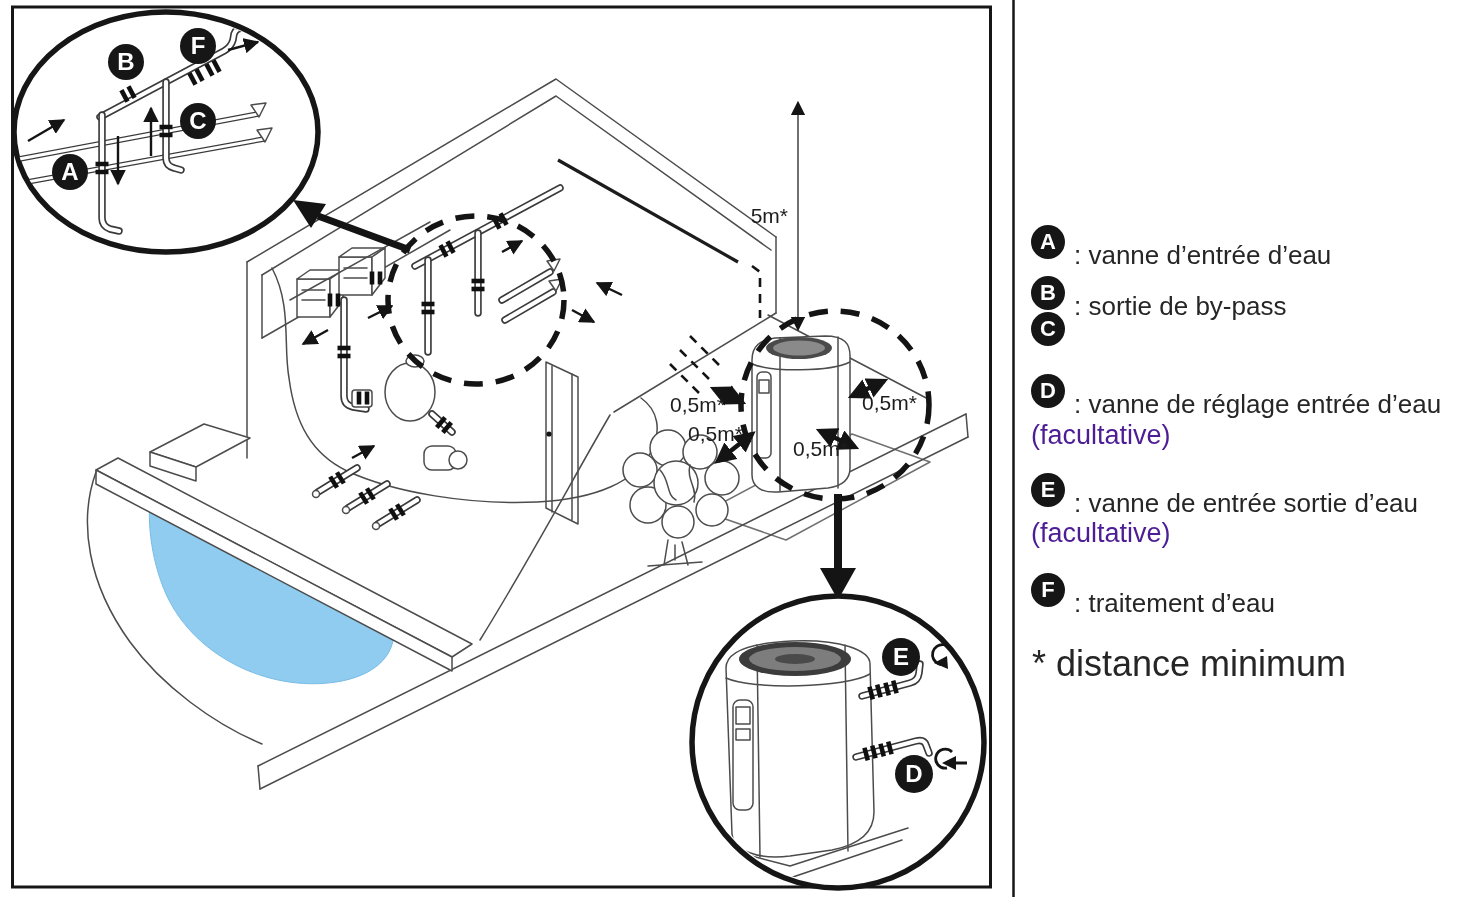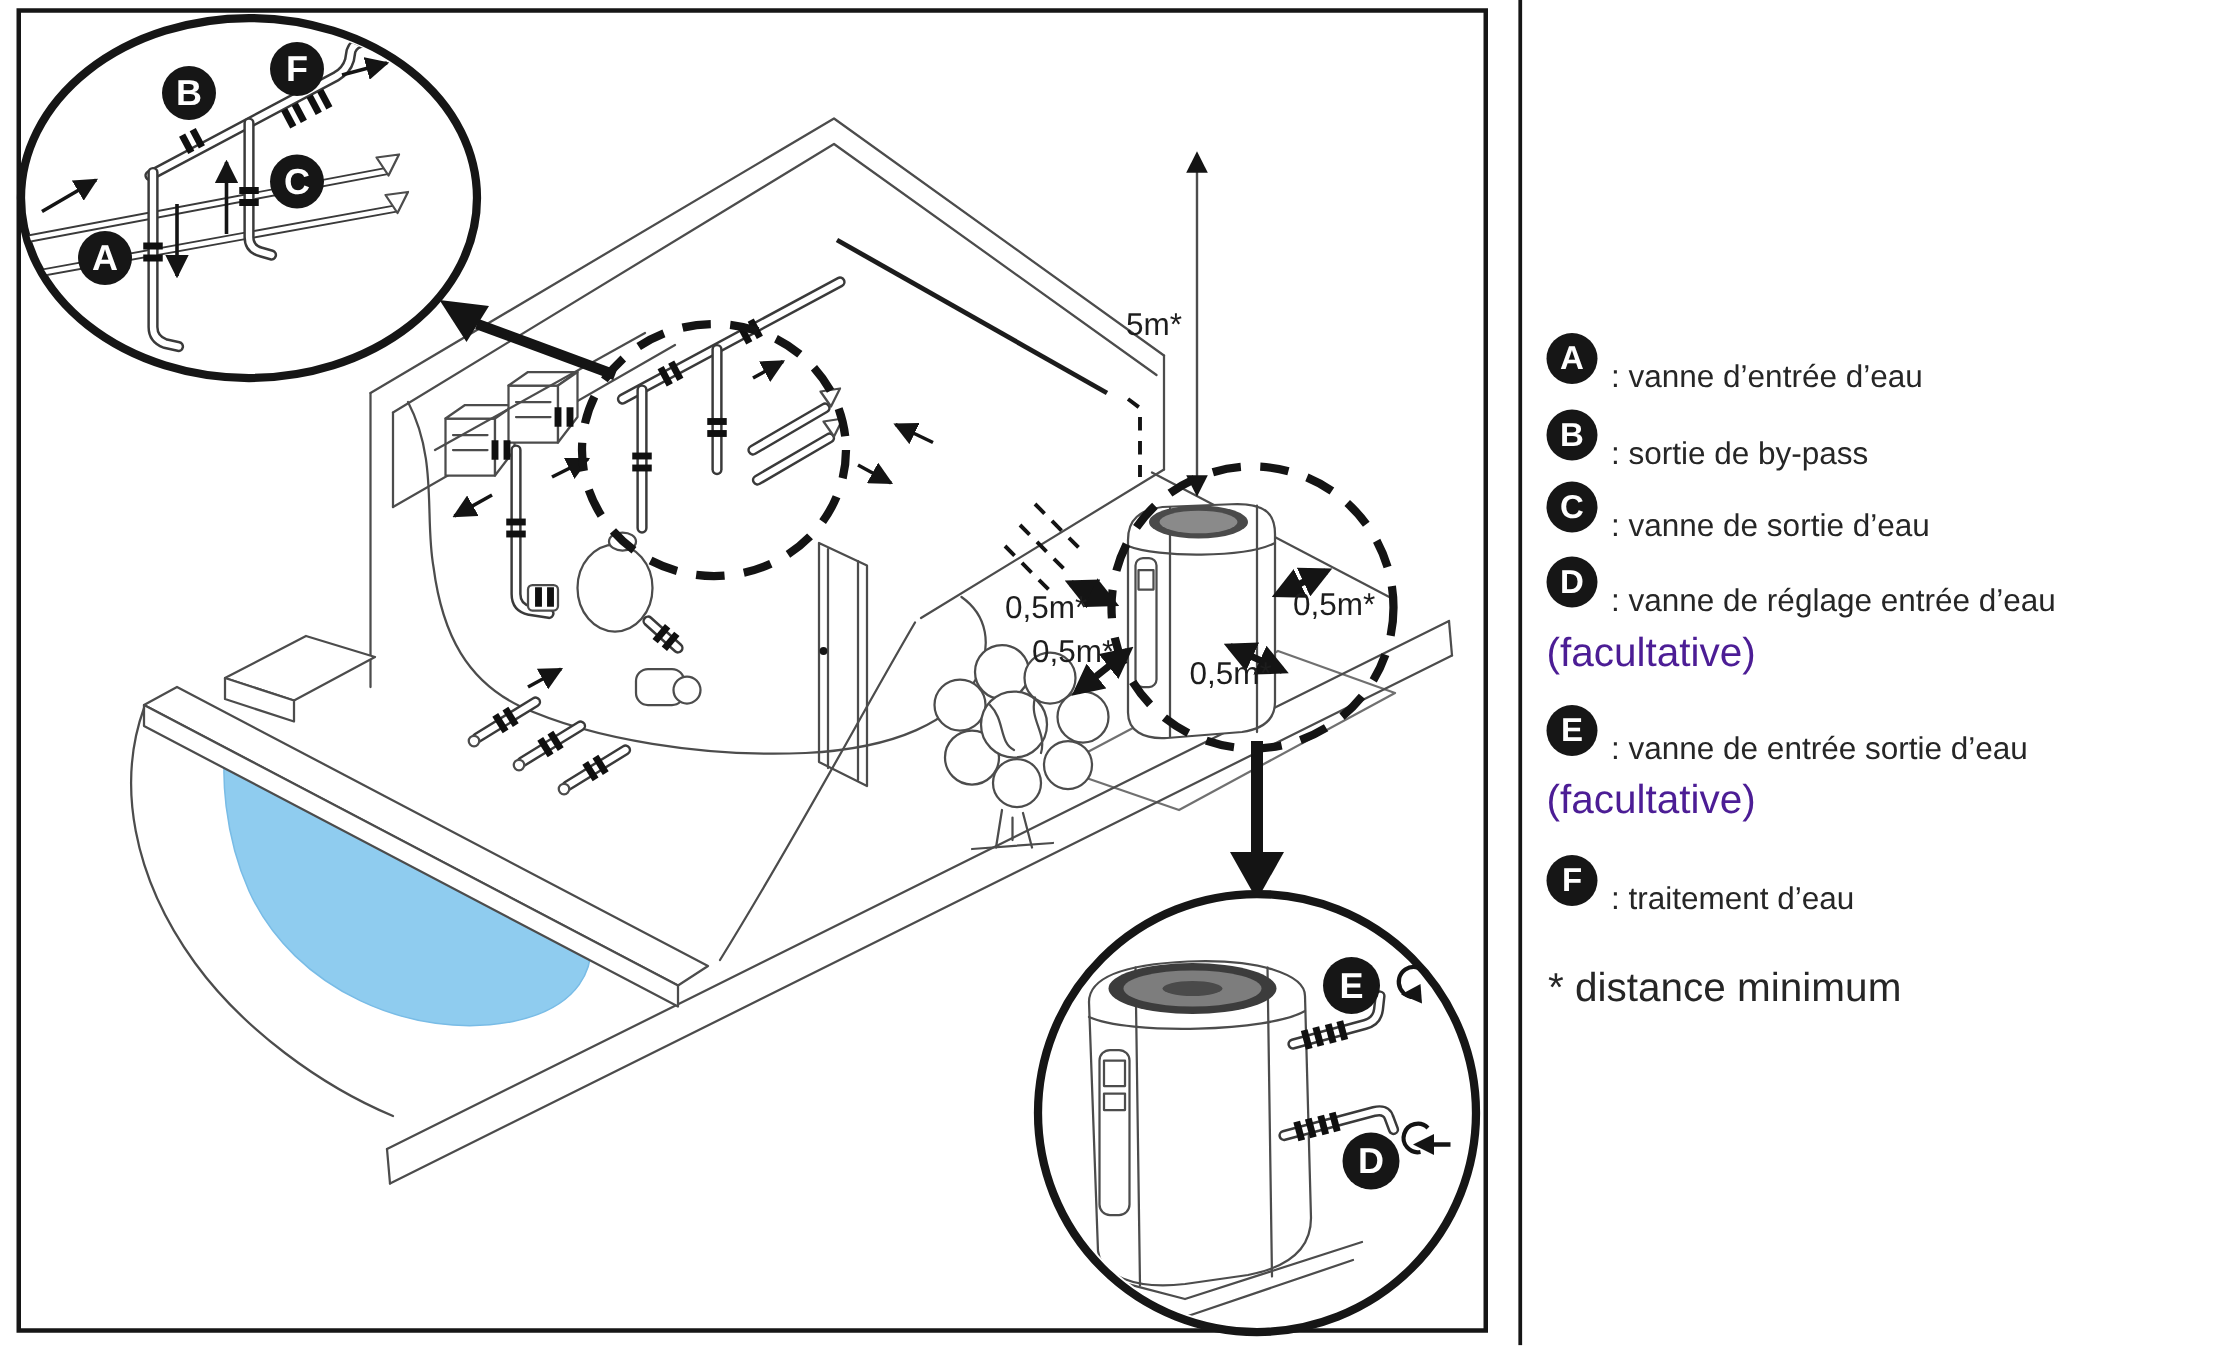--- a/index.html
+++ b/index.html
@@ -23,23 +23,23 @@
   .blk  {fill:#141414;}
   .ring {fill:#161616;}
   .btxt {font:700 24px "Liberation Sans",sans-serif;fill:#ffffff;text-anchor:middle;}
   .dlabel{font:400 21px "Liberation Sans",sans-serif;fill:#1d1d1d;}
 
   
   .legend{position:absolute;left:0;top:0;width:1484px;height:897px;pointer-events:none;}
   .lrow{position:absolute;left:1031px;display:flex;align-items:center;}
   .lbadge{width:34px;height:34px;border-radius:50%;background:#161616;color:#fff;
           font:700 22px/34px "Liberation Sans",sans-serif;text-align:center;flex:0 0 34px;}
-  .ltxt{margin-left:9px;font-size:21px;color:#262626;white-space:nowrap;margin-top:27px;}
+  .ltxt{margin-left:9px;font-size:26px;color:#262626;white-space:nowrap;margin-top:27px;}
   .lnote{position:absolute;left:1031px;font-size:27px;color:#4c1d95;white-space:nowrap;}
-  .lfoot{position:absolute;left:1032px;font-size:27px;color:#262626;white-space:nowrap;}
+  .lfoot{position:absolute;left:1032px;font-size:36px;color:#262626;white-space:nowrap;}
 </style>
 </head>
 <body>
 
 <div class="stage">
 
 <svg width="1484" height="897" viewBox="0 0 1484 897">
   <defs>
     <marker id="ah" orient="auto-start-reverse" markerWidth="6.5" markerHeight="6.5" refX="5.4" refY="3" viewBox="0 0 6 6">
           <path d="M0,0L6,3L0,6Z" fill="#141414"></path>
@@ -319,21 +319,20 @@
   <div class="lrow" style="top:213px">
     <span class="lbadge">A</span>
     <span class="ltxt">: vanne d’entrée d’eau</span>
   </div>
   <div class="lrow" style="top:264px">
     <span class="lbadge">B</span>
     <span class="ltxt">: sortie de by-pass</span>
   </div>
   <div class="lrow" style="top:312px">
     <span class="lbadge">C</span>
-    <span class="ltxt">: vanne de sortie d’eau</span>
   </div>
   <div class="lrow" style="top:362px">
     <span class="lbadge">D</span>
     <span class="ltxt">: vanne de réglage entrée d’eau</span>
   </div>
   <div class="lnote" style="top:420px">(facultative)</div>
   <div class="lrow" style="top:461px">
     <span class="lbadge">E</span>
     <span class="ltxt">: vanne de entrée sortie d’eau</span>
   </div>

